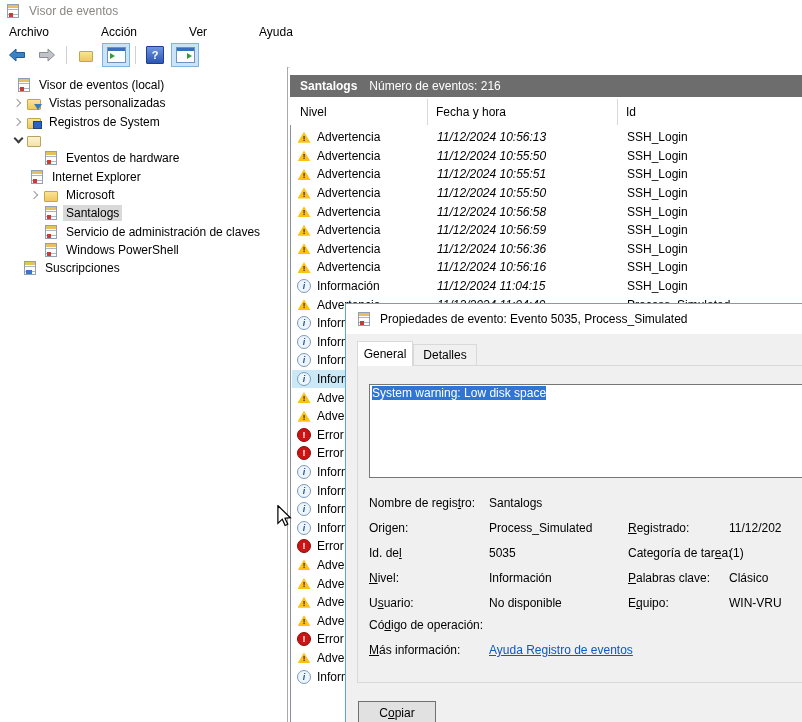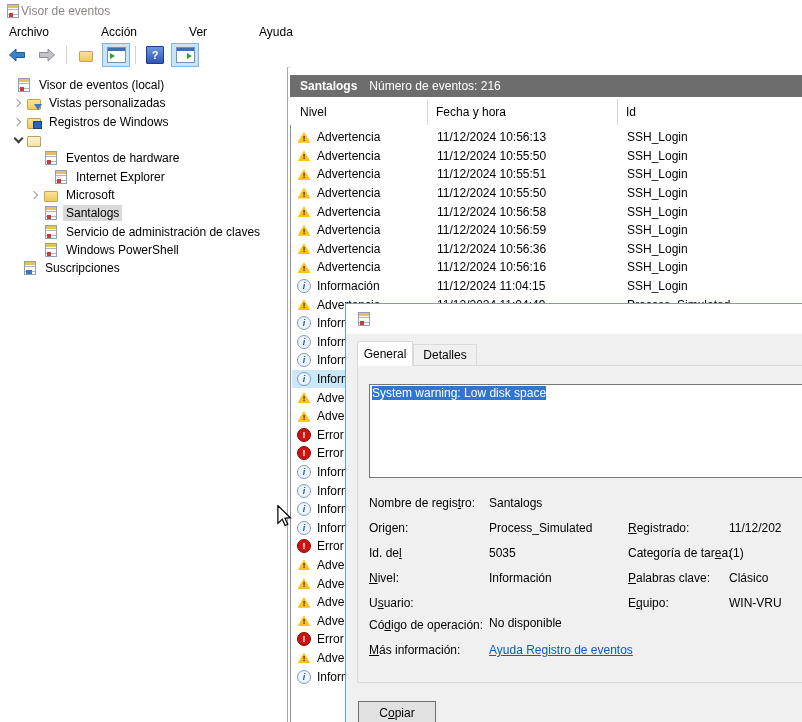--- a/index.html
+++ b/index.html
@@ -1,21 +1,21 @@
 <!DOCTYPE html>
 <html><head>
 <meta charset="utf-8">
 <style>
   html,body{margin:0;padding:0;background:#fff;}
   #window{position:relative;width:802px;height:722px;background:#fff;overflow:hidden;
           font-family:"Liberation Sans","DejaVu Sans",sans-serif;font-size:12px;color:#000;}
 
   
   .titlebar{position:absolute;left:0;top:0;right:0;height:22px;display:flex;align-items:center;background:#fff;}
-  .titlebar .t-text{margin-left:0;color:#8a8684;font-size:12px;}
+  .titlebar .t-text{margin-left:8px;color:#8a8684;font-size:12px;}
 
   
   .menubar{position:absolute;left:0;top:22px;right:0;height:20px;display:flex;align-items:center;background:#fff;gap:34px;}
   .menu-item{padding:2px 9px;cursor:default;}
 
   
   .toolbar{position:absolute;left:0;top:42px;right:0;height:25px;display:flex;align-items:center;
            padding-left:2px;background:#fff;border-bottom:1px solid #dcdcdc;}
   .tbtn{width:26px;height:22px;display:flex;align-items:center;justify-content:center;margin:0 1px;border:1px solid transparent;}
   .tbtn.active{background:#cbe3f7;border:1px solid #7cb5e3;}
@@ -67,21 +67,21 @@
   .gh-cell:first-child{padding-left:9px;width:137px;}
   .gh-cell:nth-child(2){width:190px;}
   .gh-cell:nth-child(3){width:160px;}
   .gh-cell:last-child{border-right:none;flex:1;}
   .list{position:absolute;left:0;top:58px;right:0;bottom:0;border-left:1px solid #8a9099;background:#fff;}
   .rows{position:absolute;left:1px;top:3px;right:0;}
   .ev-row{height:18.6px;display:flex;align-items:center;cursor:default;}
   .ev-row.selected{background:#cbe8f6;}
   .ev-icon{width:14px;margin-left:5px;margin-right:6px;flex:none;display:flex;justify-content:center;}
   .ev-level{width:112px;flex:none;}
-  .ev-date{width:182px;flex:none;padding-left:8px;}
+  .ev-date{width:182px;flex:none;padding-left:8px;font-style:italic;}
   .ev-origin{flex:1;padding-left:8px;}
   .lvl-warn{width:13px;height:11px;background:#fdc116;clip-path:polygon(50% 0,100% 100%,0 100%);position:relative;}
   .lvl-warn::after{content:"!";position:absolute;left:0;right:0;top:1px;text-align:center;
                    font-weight:bold;font-size:8px;line-height:11px;color:#201500;}
   .lvl-info{width:12px;height:12px;border-radius:50%;background:#eef5fc;border:1px solid #7a9cc0;
             color:#2158a8;font-style:italic;font-weight:bold;font-size:9px;line-height:12px;text-align:center;box-sizing:content-box;}
   .lvl-error{width:12px;height:12px;border-radius:50%;background:#ce1313;border:1px solid #8c0808;
             color:#fff;font-weight:bold;font-size:9px;line-height:12px;text-align:center;box-sizing:content-box;}
 
   
@@ -157,32 +157,32 @@
           <span class="tree-label">Visor de eventos (local)</span>
         </div>
         <div class="tree-row" style="padding-left: 10px;">
           <span class="chev chev-closed"></span>
           <span class="ti ti-custom-views"></span>
           <span class="tree-label">Vistas personalizadas</span>
         </div>
         <div class="tree-row" style="padding-left: 10px;">
           <span class="chev chev-closed"></span>
           <span class="ti ti-windows-logs"></span>
-          <span class="tree-label">Registros de Windows</span>
+          <span class="tree-label">Registros de System</span>
         </div>
         <div class="tree-row" style="padding-left: 10px;">
           <span class="chev chev-open"></span>
           <span class="ti ti-apps-folder"></span>
         </div>
         <div class="tree-row" style="padding-left: 27px;">
           <span class="chev "></span>
           <span class="ti ti-log"></span>
           <span class="tree-label">Eventos de hardware</span>
         </div>
-        <div class="tree-row" style="padding-left: 37px;">
+        <div class="tree-row" style="padding-left: 13px;">
           <span class="chev "></span>
           <span class="ti ti-log"></span>
           <span class="tree-label">Internet Explorer</span>
         </div>
         <div class="tree-row" style="padding-left: 27px;">
           <span class="chev chev-closed"></span>
           <span class="ti ti-folder"></span>
           <span class="tree-label">Microsoft</span>
         </div>
         <div class="tree-row" style="padding-left: 27px;">
@@ -461,40 +461,41 @@
             <span class="ev-origin"></span>
           </div>
         </div>
 
     </div>
   </div>
 
   <div class="dialog">
     <div class="dlg-titlebar">
       <span class="ti ti-event-viewer"></span>
+      <span class="dlg-title">Propiedades de evento: Evento 5035, Process_Simulated</span>
     </div>
     <div class="dlg-tabs">
       <div class="tab active">General</div>
       <div class="tab inactive">Detalles</div>
     </div>
     <div class="tab-panel"></div>
     <div class="msg-box">
       <span class="msg-sel">System warning: Low disk space</span>
     </div>
     <div class="fields" id="fields">
         <div class="f-label" style="left: 23px; top: 192px;">Nombre de regis<u>t</u>ro:</div>
         <div class="f-value" style="left: 143px; top: 192px;">Santalogs</div>
         <div class="f-label" style="left: 23px; top: 217px;">Ori<u>g</u>en:</div>
         <div class="f-value" style="left: 143px; top: 217px;">Process_Simulated</div>
         <div class="f-label" style="left: 23px; top: 242px;">Id. de<u>l</u></div>
         <div class="f-value" style="left: 143px; top: 242px;">5035</div>
         <div class="f-label" style="left: 23px; top: 267px;"><u>N</u>ivel:</div>
         <div class="f-value" style="left: 143px; top: 267px;">Información</div>
         <div class="f-label" style="left: 23px; top: 292px;">U<u>s</u>uario:</div>
-        <div class="f-value" style="left: 143px; top: 292px; margin-top: 20px;">No disponible</div>
+        <div class="f-value" style="left: 143px; top: 292px;">No disponible</div>
         <div class="f-label" style="left: 23px; top: 314px;">Có<u>d</u>igo de operación:</div>
         <div class="f-value" style="left: 143px; top: 314px;"></div>
         <div class="f-label" style="left: 23px; top: 339px;"><u>M</u>ás información:</div>
         <div class="f-value f-link" style="left: 143px; top: 339px;">Ayuda Registro de eventos</div>
         <div class="f-label" style="left: 282px; top: 217px;"><u>R</u>egistrado:</div>
         <div class="f-value" style="left: 383px; top: 217px;">11/12/202</div>
         <div class="f-label" style="left: 282px; top: 242px;">Categoría de tar<u>e</u>a:</div>
         <div class="f-value" style="left: 383px; top: 242px;">(1)</div>
         <div class="f-label" style="left: 282px; top: 267px;"><u>P</u>alabras clave:</div>
         <div class="f-value" style="left: 383px; top: 267px;">Clásico</div>

